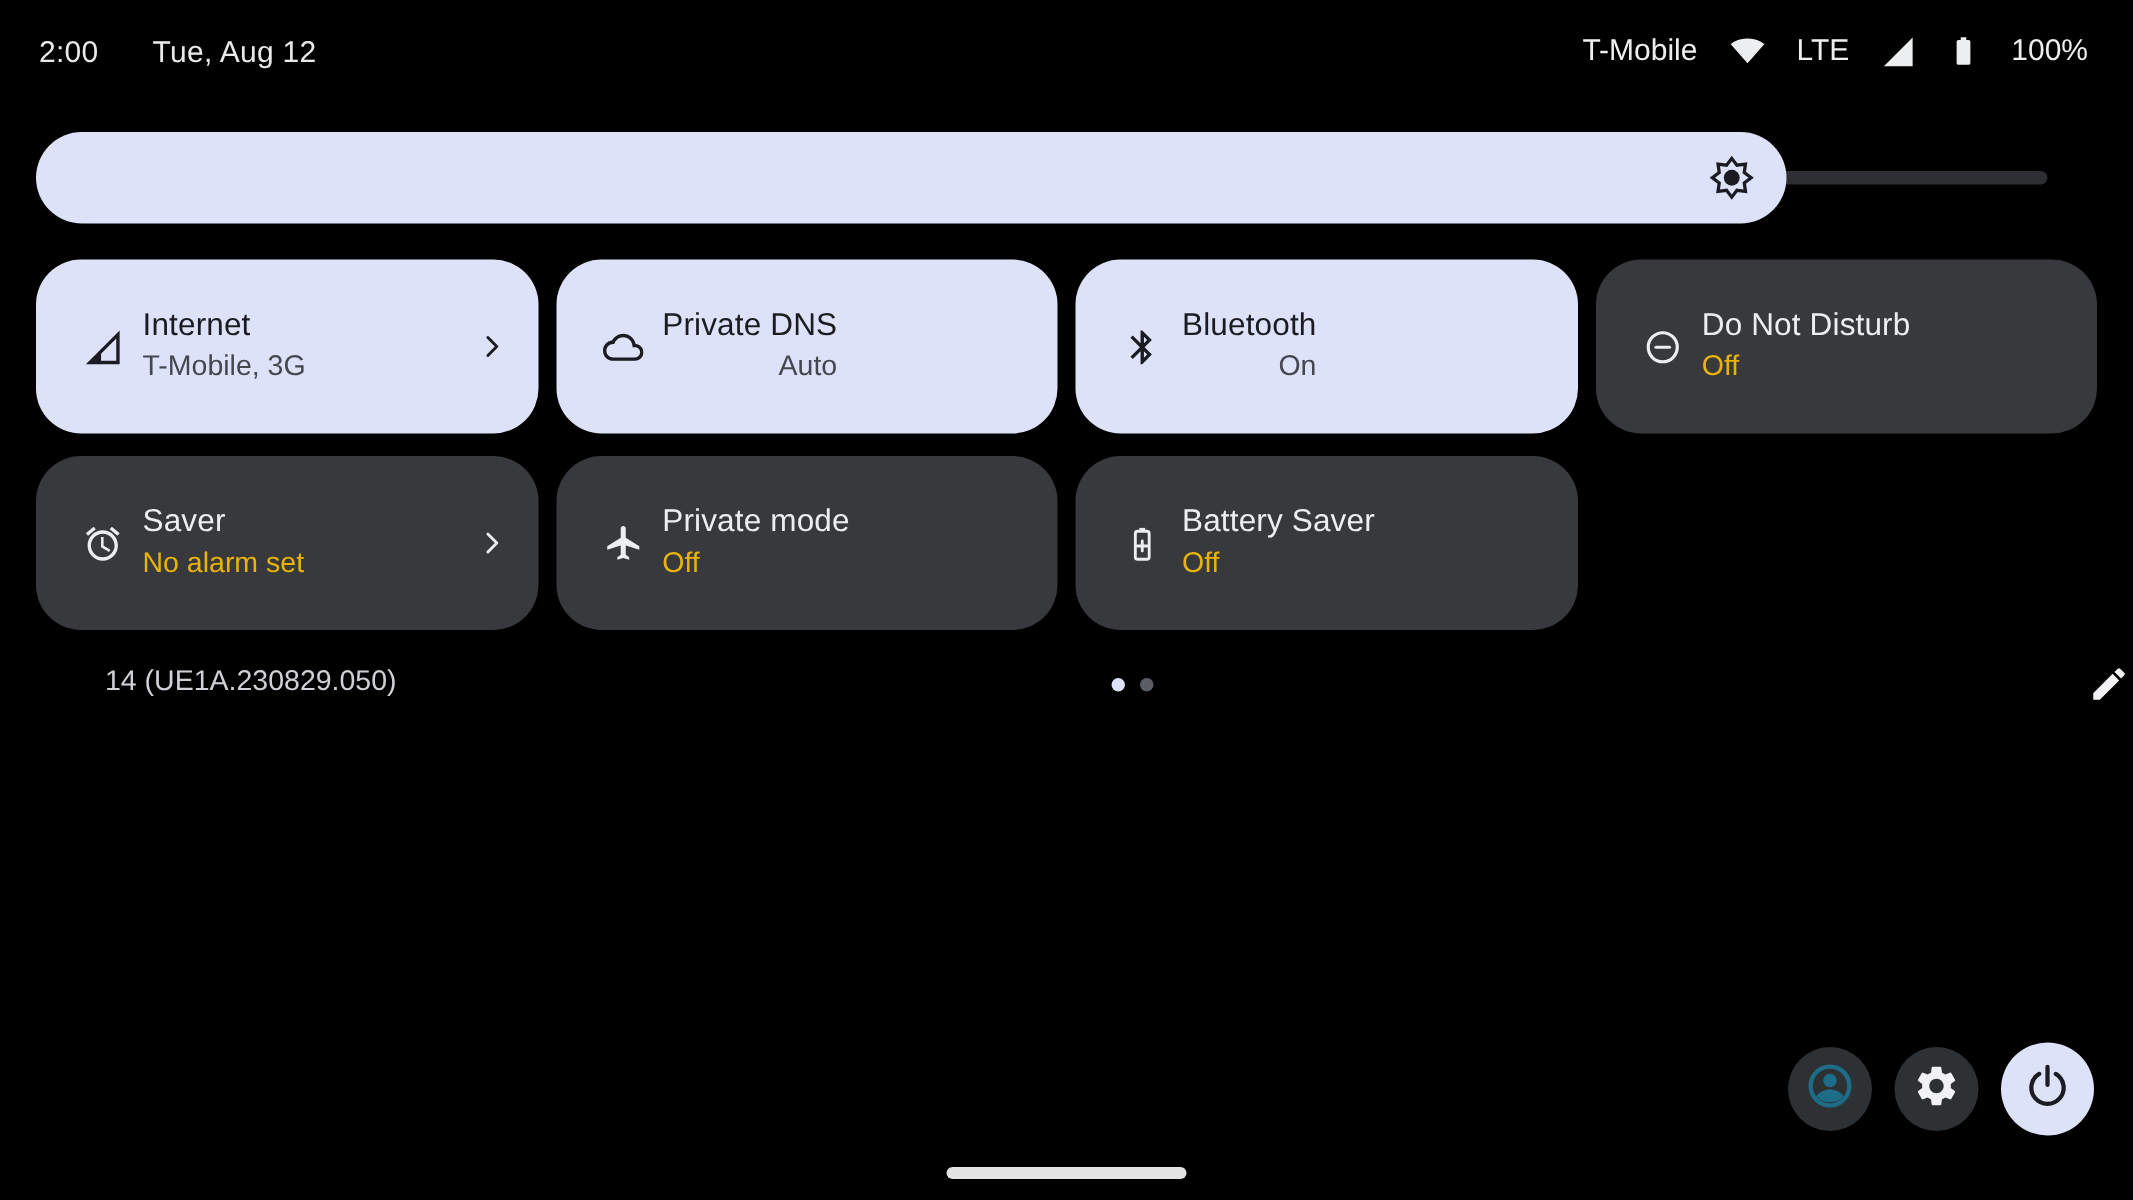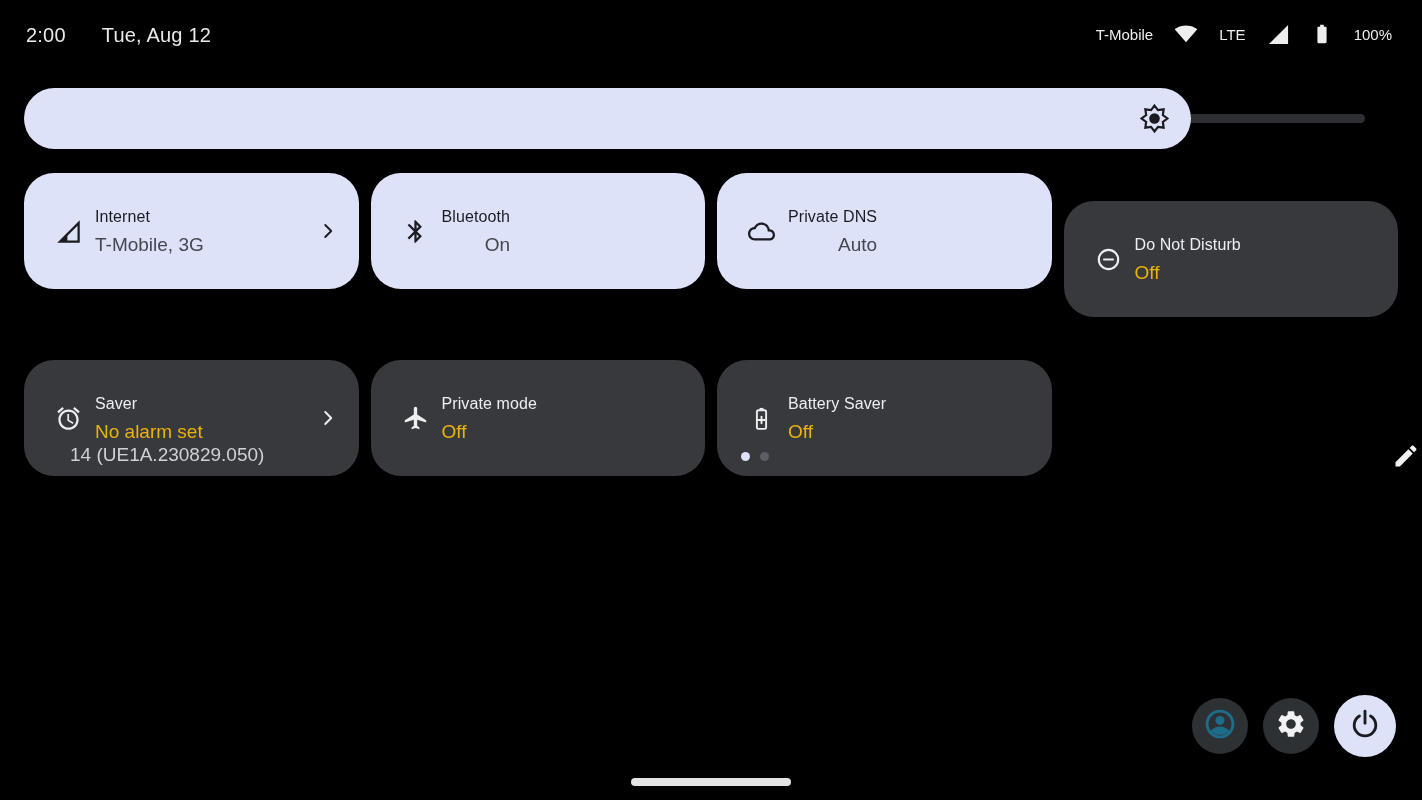--- a/index.html
+++ b/index.html
@@ -5,41 +5,41 @@
   * { margin:0; padding:0; box-sizing:border-box; }
   html,body { width:1422px; height:800px; background:#000; overflow:hidden;
     font-family:"Liberation Sans", sans-serif; -webkit-font-smoothing:antialiased; }
   .screen { position:absolute; inset:0; width:1422px; height:800px; background:#000; }
 
   
   .statusbar { position:absolute; left:0; top:0; width:100%; height:60px; }
   .sb-left { position:absolute; left:26px; top:24px; display:flex; gap:36px;
     color:#e9e9ec; font-size:20px; font-weight:500; letter-spacing:.2px; }
   .sb-right { position:absolute; right:30px; top:22px; display:flex; align-items:center; gap:21px;
-    color:#eceef0; font-size:15px; font-weight:500; }
+    color:#eceef0; font-size:20px; font-weight:500; }
   .sb-right svg { display:block; }
 
   
   .bslider { position:absolute; left:24px; top:88px; width:1341px; height:61px; }
   .bslider-track { position:absolute; left:0; top:26px; width:100%; height:9px;
     background:#2e2f33; border-radius:5px; }
   .bslider-fill { position:absolute; left:0; top:0; height:61px; background:#dde2f9;
     border-radius:31px; }
   .bslider-icon { position:absolute; top:15px; width:31px; height:31px; }
 
   
   .tiles { position:absolute; left:24px; top:173px; width:1374px;
     display:grid; grid-template-columns:repeat(4,1fr); column-gap:12px; row-gap:15px; }
   .tile { position:relative; height:116px; border-radius:30px; display:flex;
     align-items:center; padding-left:31px; cursor:pointer; }
   .tile.light { background:#dde2f9; }
-  .tile.dark  { background:#37393d;margin-top:28px; }
+  .tile.dark  { background:#37393d; }
   .tile-icon { width:27px; height:27px; flex:0 0 27px; margin-right:13px; }
   .tile-text { display:flex; flex-direction:column; justify-content:center; }
-  .tile-label { font-size:16px; font-weight:500; line-height:28px; letter-spacing:.1px; }
+  .tile-label { font-size:21px; font-weight:500; line-height:28px; letter-spacing:.1px; }
   .tile-status { font-size:19px; font-weight:400; line-height:28px; }
   .tile.light .tile-label { color:#1b1c21; }
   .tile.light .tile-status { color:#45474f;text-align:right; }
   .tile.dark .tile-label { color:#eceef0; }
   .tile.dark .tile-status { color:#eab308; }
   .tile-chevron { position:absolute; right:20px; top:50%; transform:translateY(-50%);
     width:22px; height:22px; }
 
   
   .footer-row { position:absolute; left:0; top:440px; width:100%; height:34px;margin-left:44px; }
@@ -113,35 +113,35 @@
     <span class="tile-text">
       <span class="tile-label">Internet</span>
       <span class="tile-status">T-Mobile, 3G</span>
     </span>
     <span class="tile-chevron"><svg width="22" height="22" viewBox="0 0 24 24">
             <path d="M9 5.5l6.5 6.5L9 18.5" fill="none" stroke="#1b1c21" stroke-width="2.1" stroke-linecap="round" stroke-linejoin="round"></path>
           </svg></span>
   </div>
       <div class="tile light">
     <span class="tile-icon"><svg width="27" height="27" viewBox="0 0 24 24">
+            <path fill="#1b1c21" d="M19.35 10.04C18.67 6.59 15.64 4 12 4 9.11 4 6.6 5.64 5.35 8.04 2.34 8.36 0 10.91 0 14c0 3.31 2.69 6 6 6h13c2.76 0 5-2.24 5-5 0-2.64-2.05-4.78-4.65-4.96zM19 18H6c-2.21 0-4-1.79-4-4s1.79-4 4-4h.71C7.37 7.69 9.48 6 12 6c3.04 0 5.5 2.46 5.5 5.5v.5H19c1.66 0 3 1.34 3 3s-1.34 3-3 3z"></path>
+          </svg></span>
+    <span class="tile-text">
+      <span class="tile-label">Private DNS</span>
+      <span class="tile-status">Auto</span>
+    </span>
+
+  </div>
+      <div class="tile light">
+    <span class="tile-icon"><svg width="27" height="27" viewBox="0 0 24 24">
             <path fill="#1b1c21" d="M14.88 16.29L13 18.17v-3.76l1.88 1.88zM13 5.83l1.88 1.88L13 9.59V5.83zm4.71 1.88L12 2h-1v7.59L6.41 5 5 6.41 10.59 12 5 17.59 6.41 19 11 14.41V22h1l5.71-5.71-4.3-4.29 4.3-4.29z"></path>
           </svg></span>
     <span class="tile-text">
       <span class="tile-label">Bluetooth</span>
       <span class="tile-status">On</span>
-    </span>
-
-  </div>
-      <div class="tile light">
-    <span class="tile-icon"><svg width="27" height="27" viewBox="0 0 24 24">
-            <path fill="#1b1c21" d="M19.35 10.04C18.67 6.59 15.64 4 12 4 9.11 4 6.6 5.64 5.35 8.04 2.34 8.36 0 10.91 0 14c0 3.31 2.69 6 6 6h13c2.76 0 5-2.24 5-5 0-2.64-2.05-4.78-4.65-4.96zM19 18H6c-2.21 0-4-1.79-4-4s1.79-4 4-4h.71C7.37 7.69 9.48 6 12 6c3.04 0 5.5 2.46 5.5 5.5v.5H19c1.66 0 3 1.34 3 3s-1.34 3-3 3z"></path>
-          </svg></span>
-    <span class="tile-text">
-      <span class="tile-label">Private DNS</span>
-      <span class="tile-status">Auto</span>
     </span>
 
   </div>
       <div class="tile dark">
     <span class="tile-icon"><svg width="27" height="27" viewBox="0 0 24 24">
             <circle cx="12" cy="12" r="8.6" fill="none" stroke="#eceef0" stroke-width="1.9"></circle>
             <line x1="8" y1="12" x2="16" y2="12" stroke="#eceef0" stroke-width="1.9" stroke-linecap="round"></line>
           </svg></span>
     <span class="tile-text">
       <span class="tile-label">Do Not Disturb</span>

